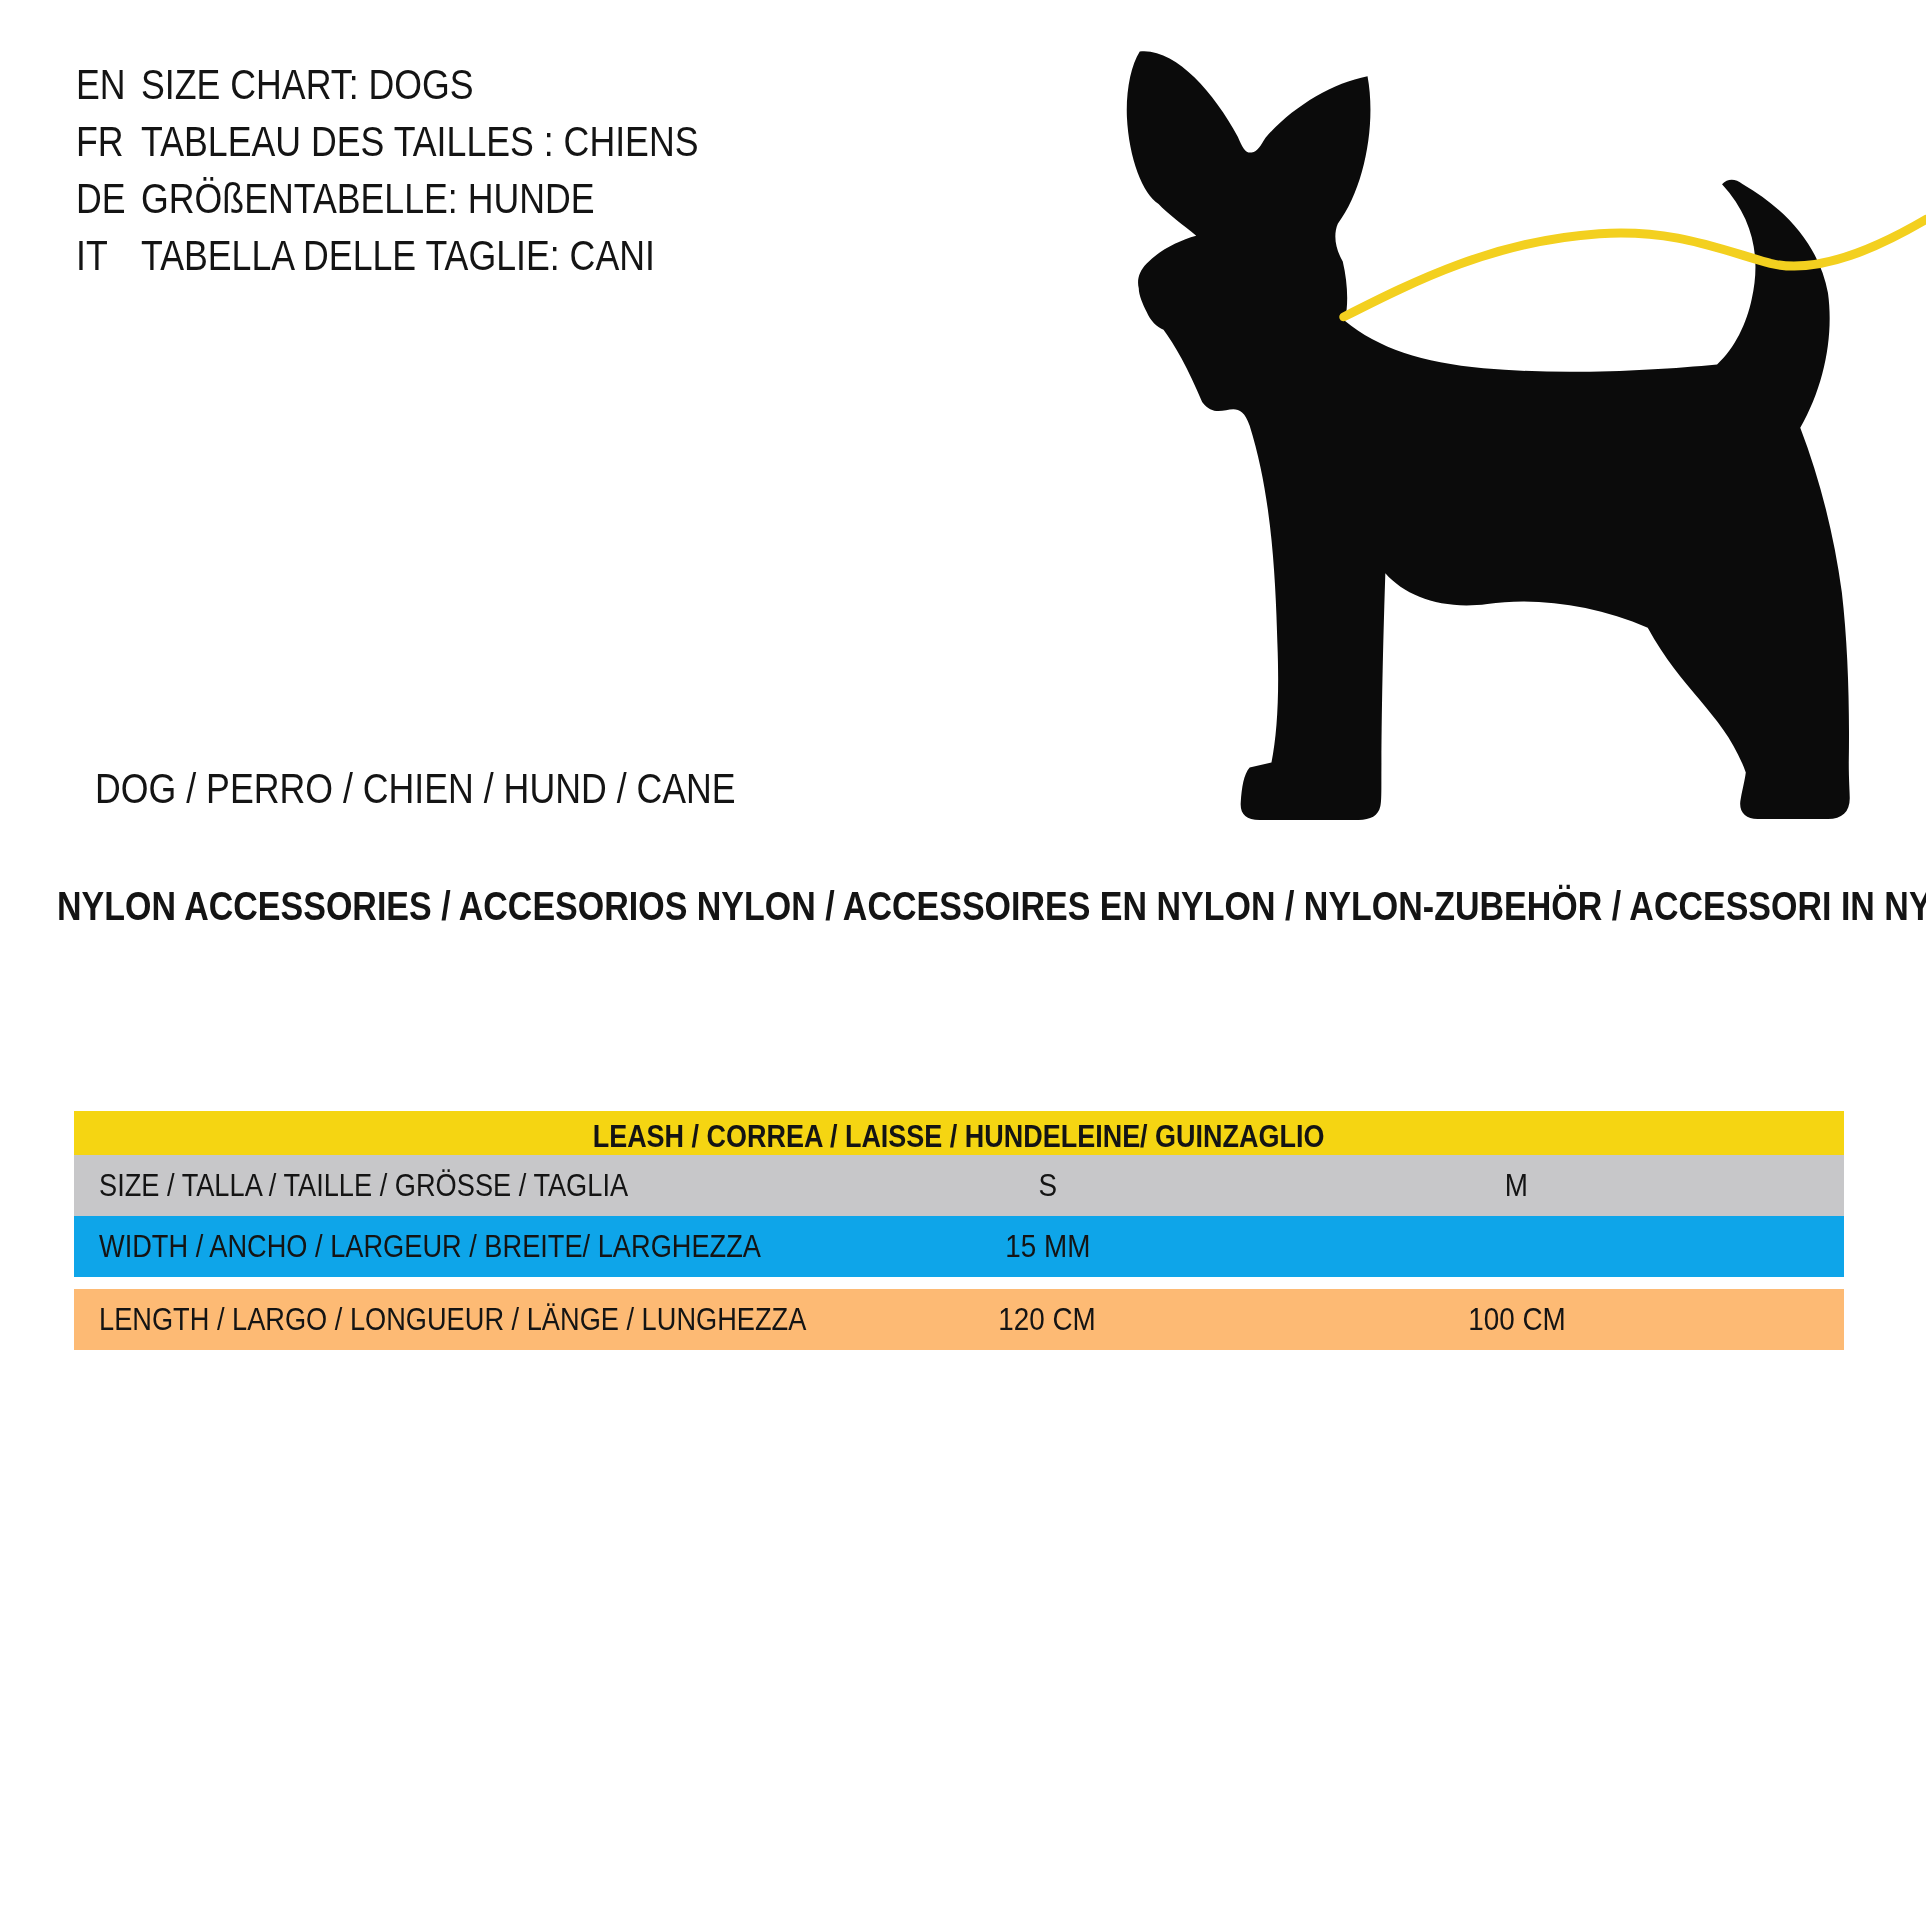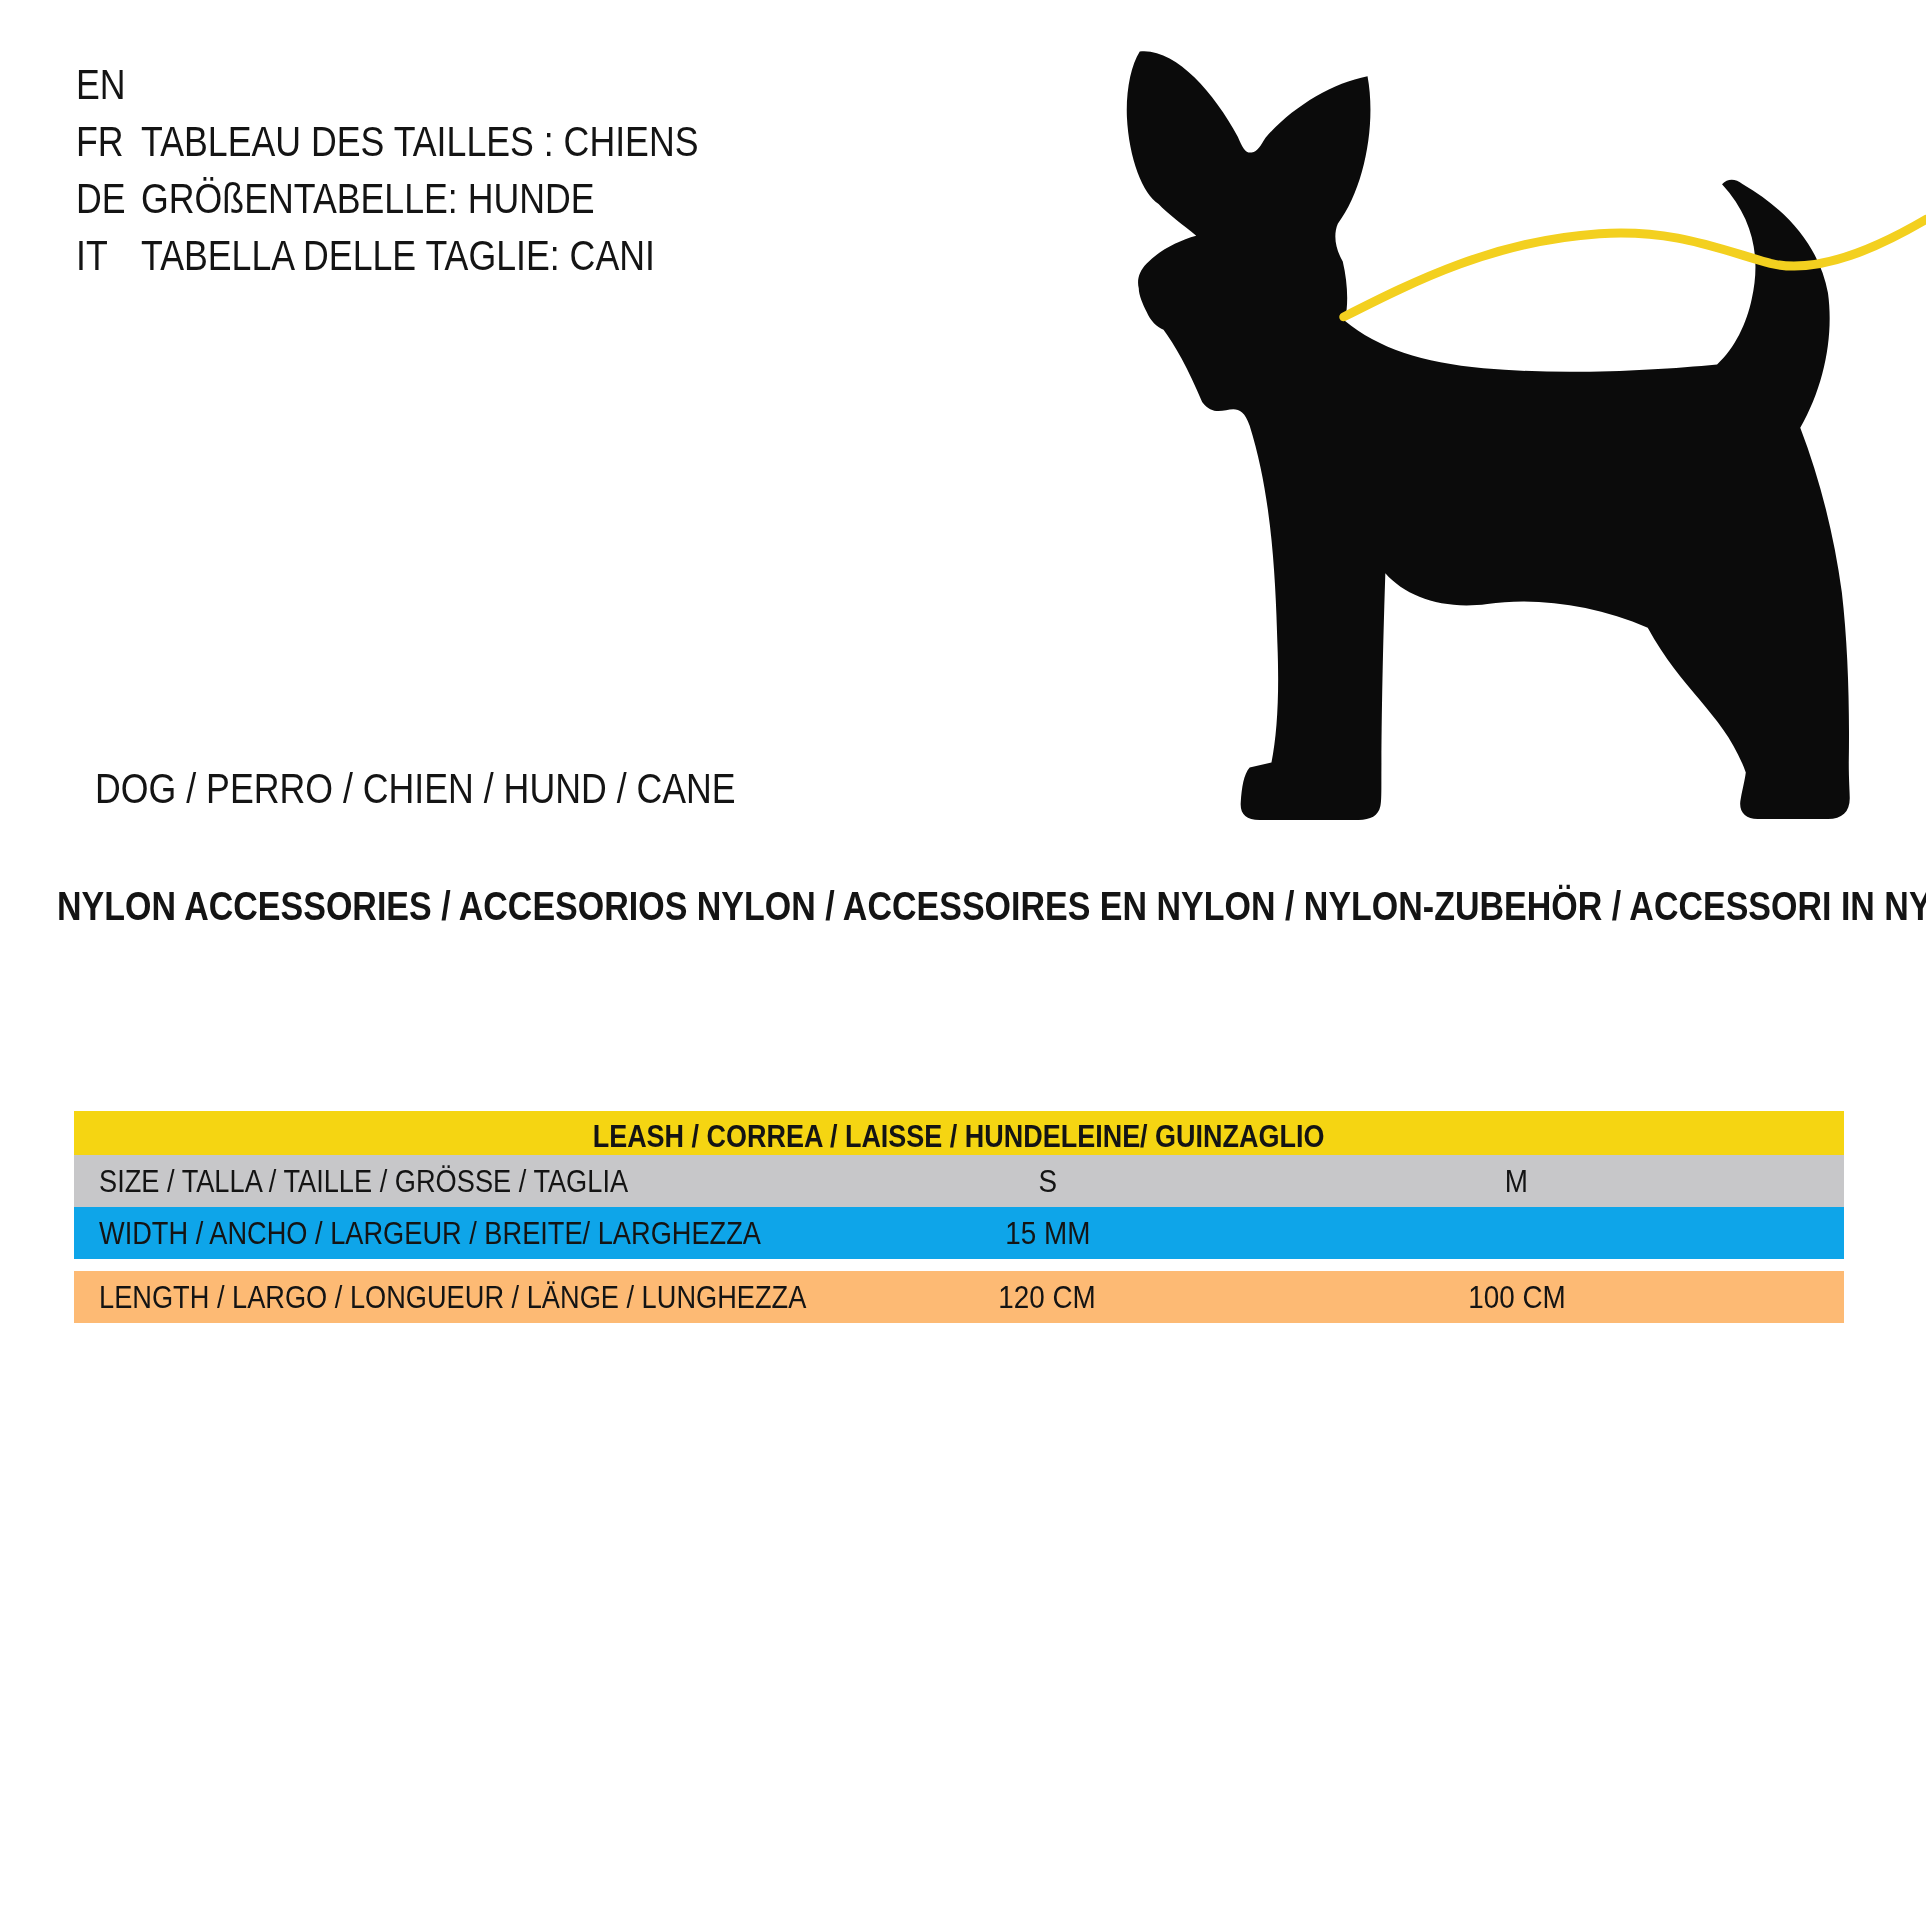--- a/index.html
+++ b/index.html
@@ -23,35 +23,36 @@
   
   .dog-caption{position:absolute;left:63px;top:766px;font-size:42px;line-height:1.1;margin-left:32px;}
 
   
   .section-heading{position:absolute;left:57px;top:884px;font-size:40px;font-weight:bold;line-height:1.1;}
 
   
   .size-table{position:absolute;left:74px;top:1111px;width:1770px;}
   .t-header{height:44px;background:#F5D512;display:flex;align-items:flex-end;justify-content:center;
             font-size:31px;font-weight:bold;}
-  .t-row{height:52px;display:grid;grid-template-columns:44% 22% 31% 3%;align-items:center;text-decoration:underline;}
+  .t-row{height:61px;display:grid;grid-template-columns:44% 22% 31% 3%;align-items:center;text-decoration:underline;}
   .t-row .t-label{padding-left:25px;font-size:32px;}
   .t-row .t-val{text-align:center;font-size:32px;}
   .row-size{background:#C7C7C9;}
   .row-width{background:#0ea5e9;}
   .row-length{background:#fdba74;margin-top:12px;}
 </style>
 </head>
 <body>
 
 <div class="canvas">
 
   <div class="lang-list">
     <div class="lang-row">
       <span class="lang-code"><span class="cond">EN</span></span>
+      <span class="lang-label"><span class="cond">SIZE CHART: DOGS</span></span>
     </div>
     <div class="lang-row">
       <span class="lang-code"><span class="cond">FR</span></span>
       <span class="lang-label"><span class="cond">TABLEAU DES TAILLES : CHIENS</span></span>
     </div>
     <div class="lang-row">
       <span class="lang-code"><span class="cond">DE</span></span>
       <span class="lang-label"><span class="cond">GRÖßENTABELLE: HUNDE</span></span>
     </div>
     <div class="lang-row">

